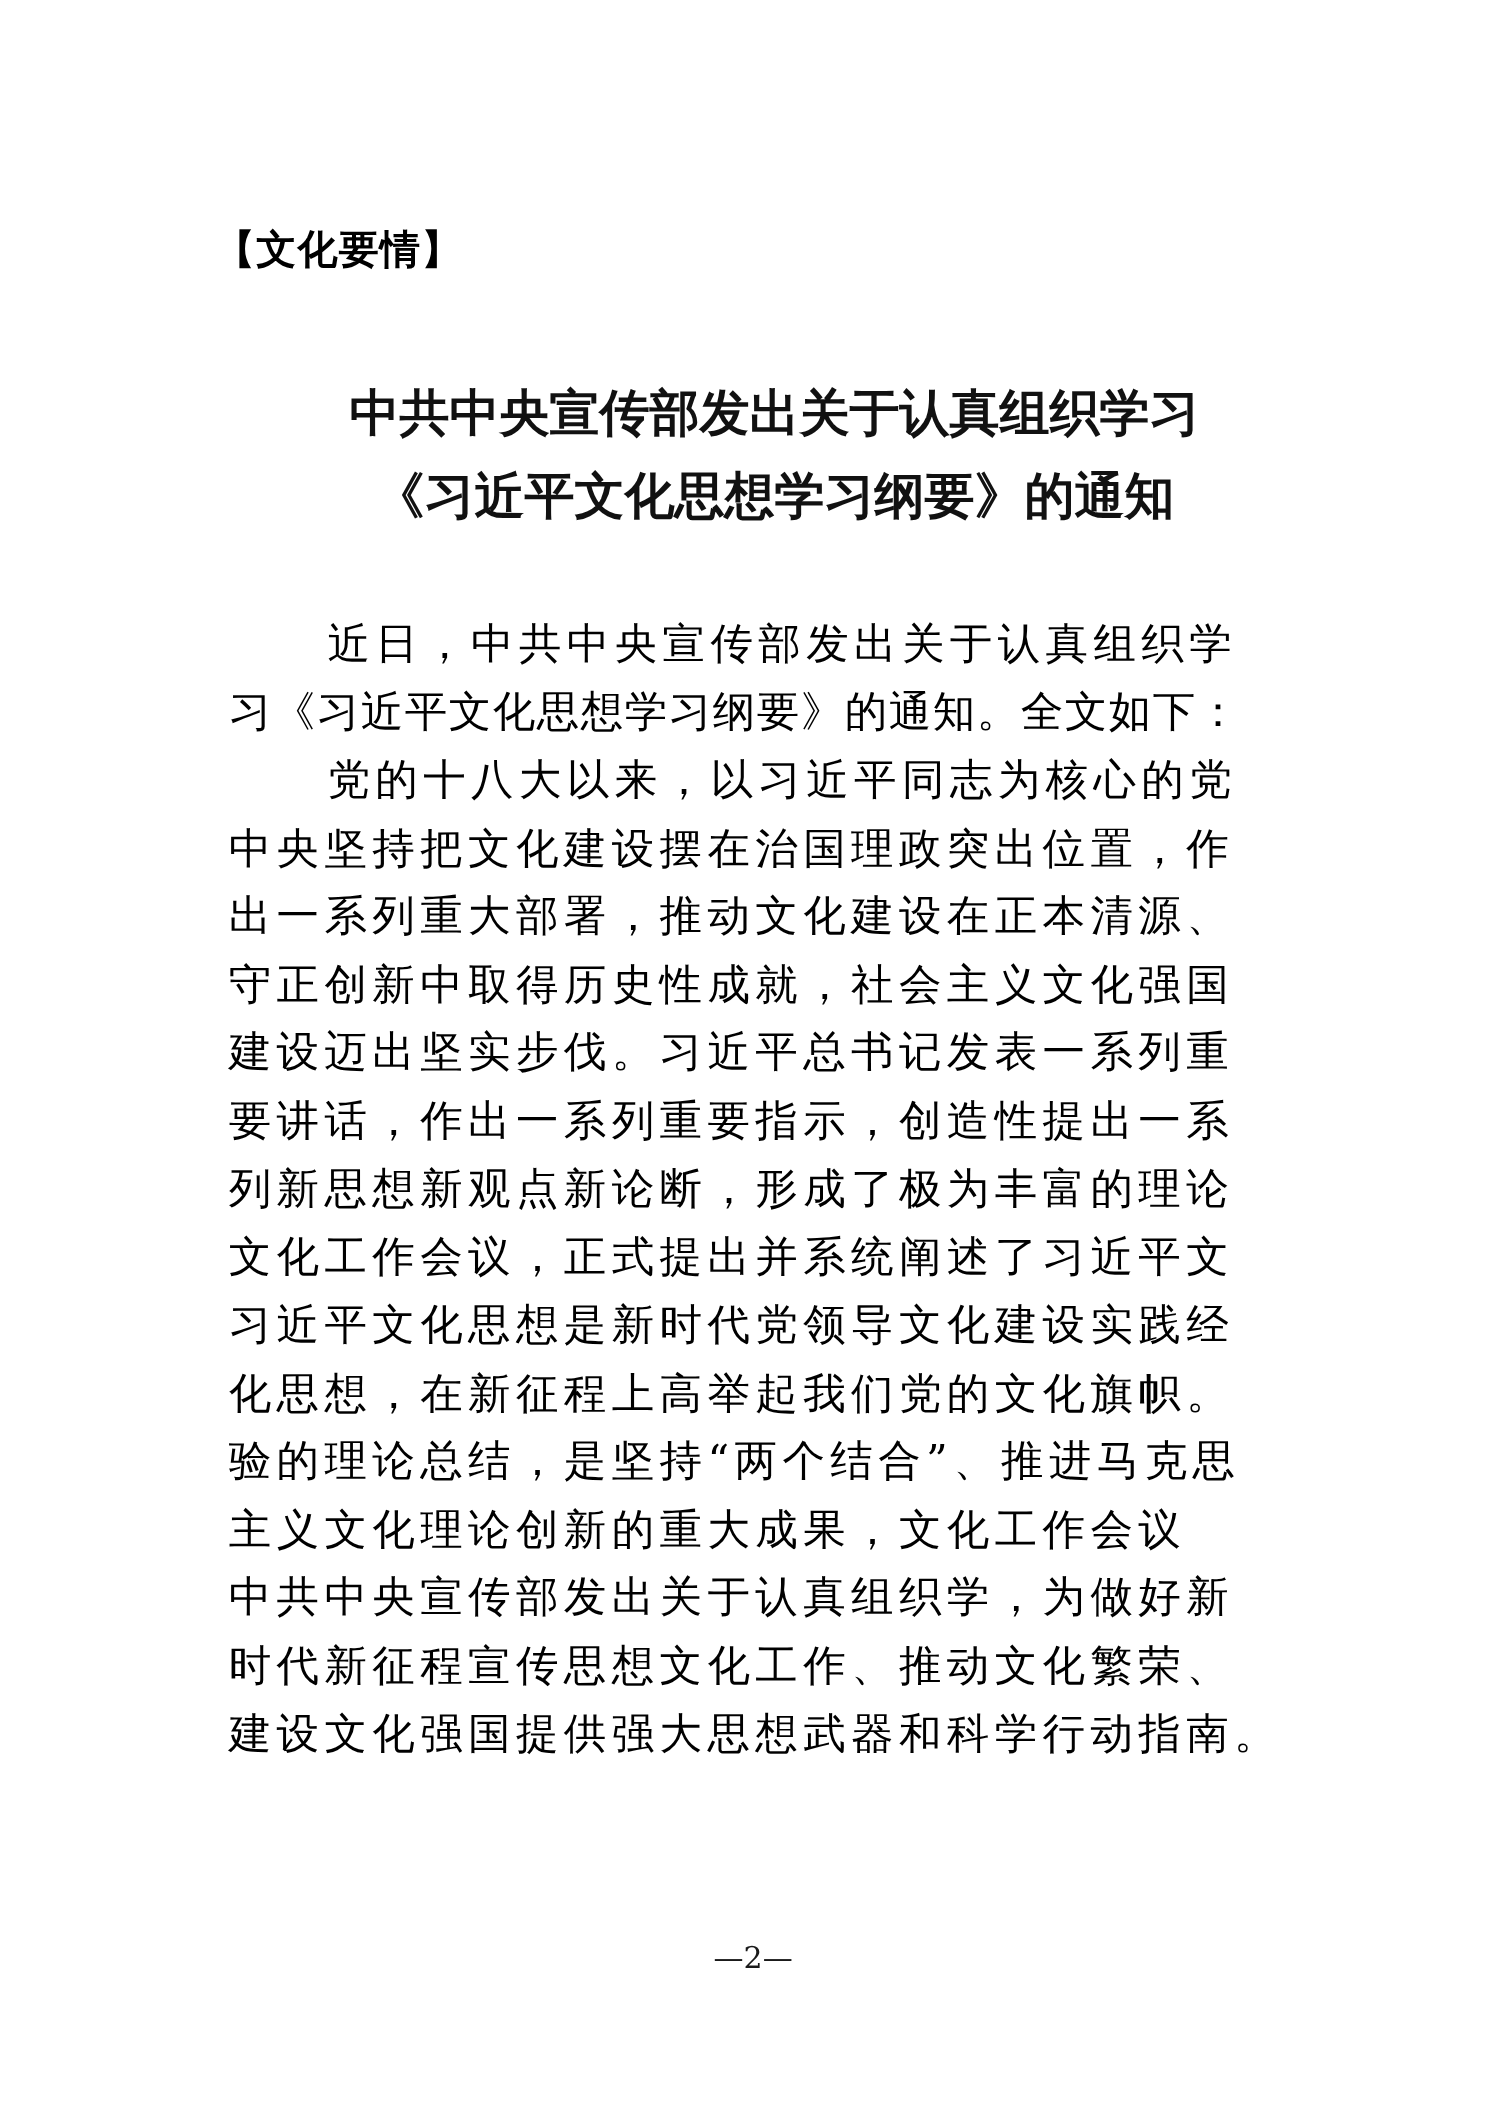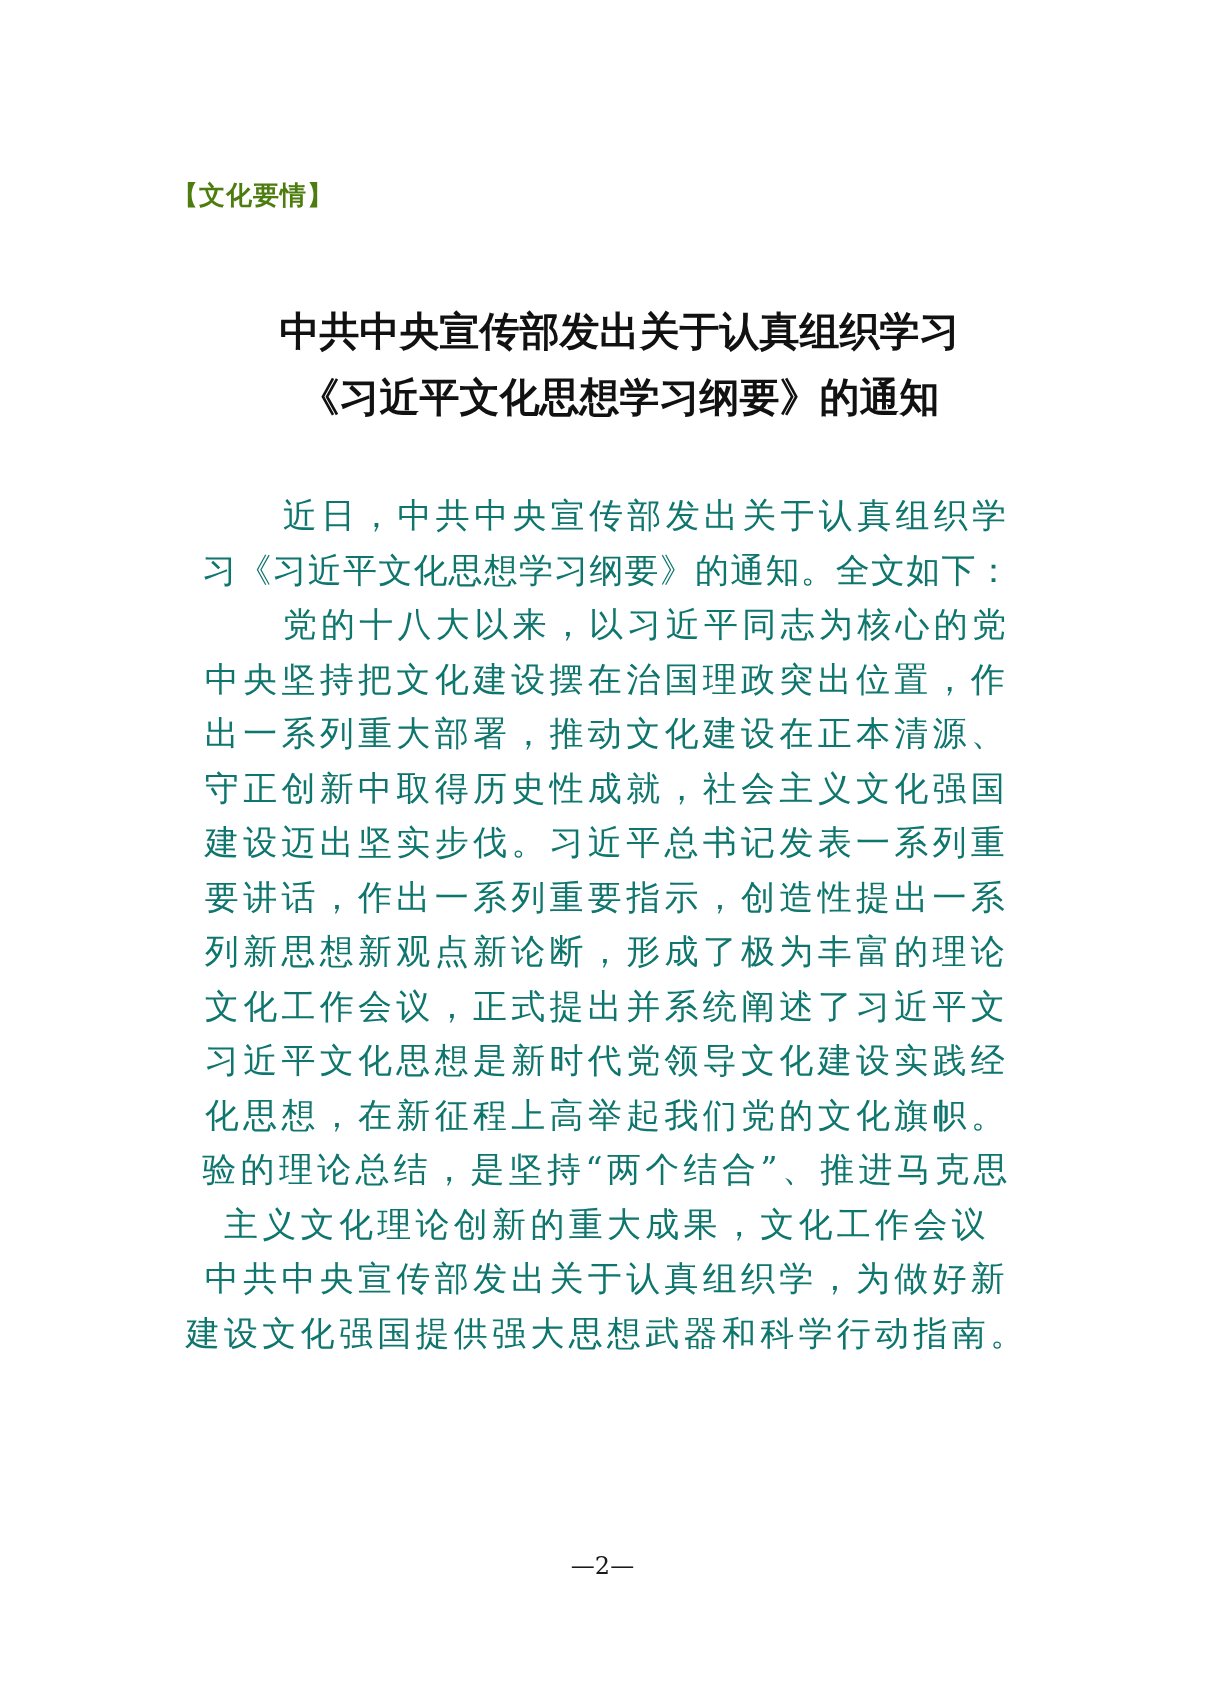--- a/index.html
+++ b/index.html
@@ -1,31 +1,31 @@
 <!DOCTYPE html>
 <html><head>
 <meta charset="utf-8">
 <style>
   html, body { margin: 0; padding: 0; background: #ffffff; }
   body { width: 1205px; height: 1701px; position: relative; overflow: hidden; color: #1a1a1a; }
   .section-tag {
     position: absolute; left: 172px; top: 178px;
     font-family: "DejaVu Sans", sans-serif; font-weight: bold;
-    font-size: 26px; letter-spacing: 1px; color: #4d7c0f;
+    font-size: 32px; letter-spacing: 1px; color: #000000;
   }
   .title {
     position: absolute; left: 17px; top: 298px; width: 1205px; text-align: center;
     font-family: "DejaVu Serif", serif; font-weight: bold;
     font-size: 40px; line-height: 66px; color: #111;
   }
   .title .line { display: block; }
   .body {
     position: absolute; left: 183px; top: 488px; width: 848px;
     font-family: "DejaVu Serif", serif; font-size: 34px; line-height: 54.5px;
-    color: #0f766e; letter-spacing: 4.3px; text-align: center;
+    color: #000000; letter-spacing: 4.3px;
   }
   .body .ln { display: block; white-space: nowrap; }
   .body .ind { padding-left: 79px; }
   .page-number {
     position: absolute; left: 0; top: 1552px; width: 1205px; text-align: center;
     font-family: "DejaVu Serif", serif; font-size: 24px; color: #1a1a1a;
   }
 </style>
 </head>
 <body>
@@ -46,16 +46,17 @@
   <span class="ln">守正创新中取得历史性成就，社会主义文化强国</span>
   <span class="ln">建设迈出坚实步伐。习近平总书记发表一系列重</span>
   <span class="ln">要讲话，作出一系列重要指示，创造性提出一系</span>
   <span class="ln">列新思想新观点新论断，形成了极为丰富的理论</span>
   <span class="ln">文化工作会议，正式提出并系统阐述了习近平文</span>
   <span class="ln">习近平文化思想是新时代党领导文化建设实践经</span>
   <span class="ln">化思想，在新征程上高举起我们党的文化旗帜。</span>
   <span class="ln">验的理论总结，是坚持“两个结合”、推进马克思</span>
   <span class="ln">主义文化理论创新的重大成果，文化工作会议</span>
   <span class="ln">中共中央宣传部发出关于认真组织学，为做好新</span>
+  <span class="ln">时代新征程宣传思想文化工作、推动文化繁荣、</span>
   <span class="ln">建设文化强国提供强大思想武器和科学行动指南。</span>
 </div>
 
 <div class="page-number">—2—</div>
 
 </body></html>

